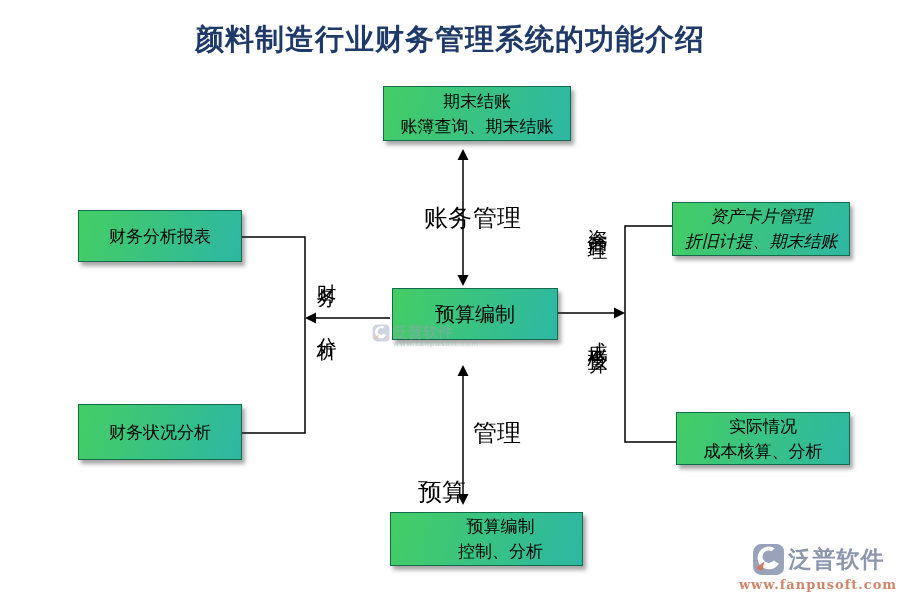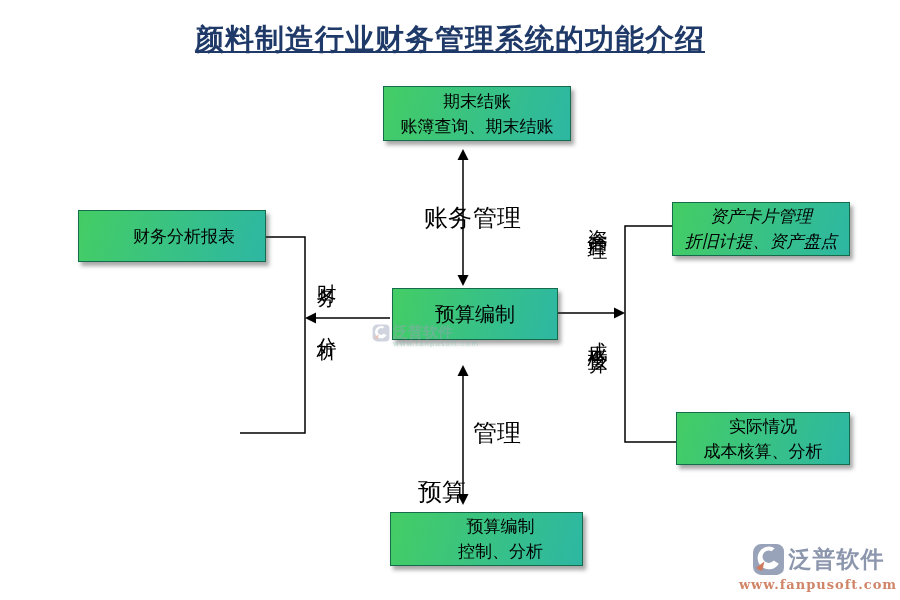--- a/index.html
+++ b/index.html
@@ -2,33 +2,33 @@
 <html><head>
 <meta charset="utf-8">
 <style>
   html,body{margin:0;padding:0;background:#fff;}
   #canvas{
     position:relative;width:900px;height:600px;background:#ffffff;overflow:hidden;
     font-family:"DejaVu Sans","Liberation Sans",sans-serif;color:#000;
   }
   .title{
     position:absolute;top:20px;left:0;width:900px;text-align:center;
-    font-size:29px;font-weight:bold;color:#1f3a68;letter-spacing:1px;text-decoration:underline;
+    font-size:29px;font-weight:bold;color:#1f3a68;letter-spacing:1px;
   }
   .node{
     position:absolute;display:flex;flex-direction:column;align-items:center;justify-content:center;
     background:linear-gradient(105deg,#44cd64 0%,#2db7a3 100%);
     border:1px solid #156c4a;
     box-shadow:3px 4px 4px rgba(60,60,60,0.45);
     font-size:17px;line-height:1.45;text-align:center;color:#000;
   }
   .node .l1,.node .l2{white-space:nowrap;}
   #node-top{left:383px;top:86px;width:186px;height:53px;}
   #node-center{left:392px;top:288px;width:164px;height:50px;font-size:20px;}
-  #node-left-top{left:78px;top:210px;width:162px;height:50px;padding-left:24px;}
+  #node-left-top{left:78px;top:210px;width:162px;height:50px;}
   #node-left-bottom{left:78px;top:404px;width:162px;height:54px;}
   #node-right-top{left:672px;top:202px;width:176px;height:52px;font-style:italic;}
   #node-right-bottom{left:676px;top:412px;width:172px;height:51px;align-items:center;}
   #node-bottom{left:390px;top:512px;width:163px;height:52px;padding-left:28px;}
   svg.wires{position:absolute;left:0;top:0;}
   .hlabel{position:absolute;font-size:24px;color:#000;white-space:nowrap;}
   .vlabel{
     position:absolute;font-size:20px;color:#000;
     writing-mode:vertical-lr;text-orientation:upright;letter-spacing:4px;line-height:22px;
   }
@@ -90,24 +90,27 @@
   </div>
 
   <div class="node" id="node-center">
     <div class="l1">预算编制</div>
   </div>
 
   <div class="node" id="node-left-top">
     <div class="l1">财务分析报表</div>
   </div>
 
+  <div class="node" id="node-left-bottom">
+    <div class="l1">财务状况分析</div>
+  </div>
 
   <div class="node" id="node-right-top">
     <div class="l1">资产卡片管理</div>
-    <div class="l2">折旧计提、资产盘点</div>
+    <div class="l2">折旧计提、期末结账</div>
   </div>
 
   <div class="node" id="node-right-bottom">
     <div class="l1">实际情况</div>
     <div class="l2">成本核算、分析</div>
   </div>
 
   <div class="node" id="node-bottom">
     <div class="l1">预算编制</div>
     <div class="l2">控制、分析</div>

